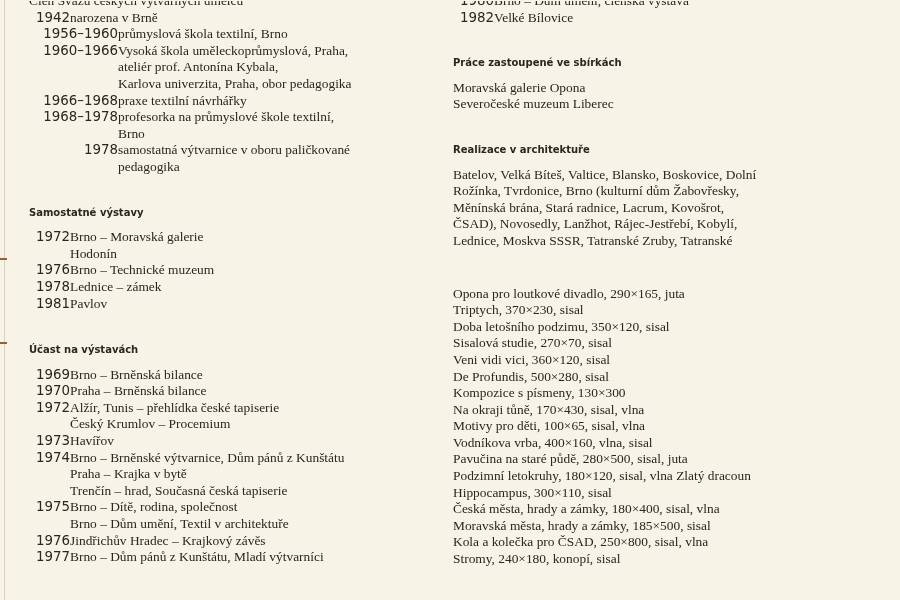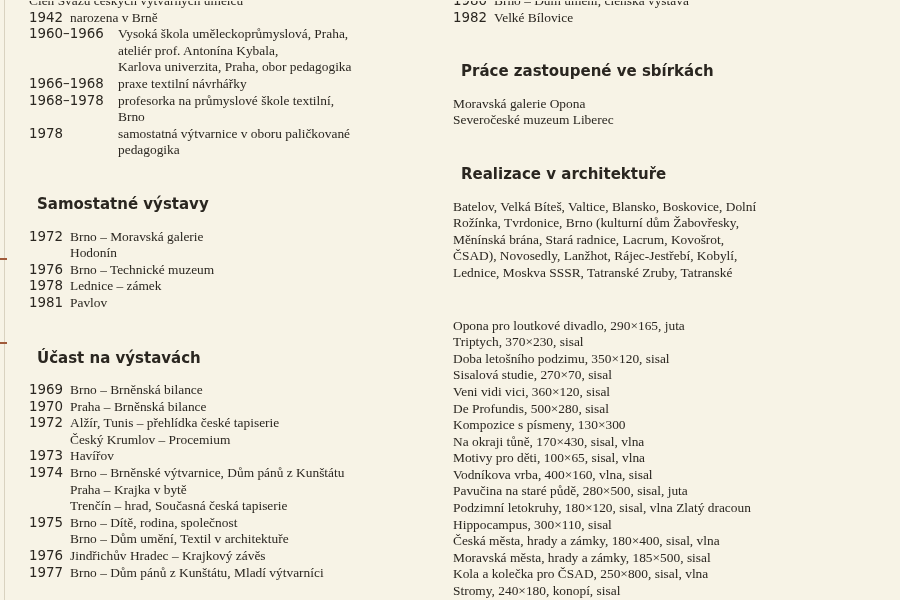--- a/index.html
+++ b/index.html
@@ -10,39 +10,43 @@
     font-family: "DejaVu Sans", sans-serif;
     font-size: 13.4px;
     line-height: 16.6px;
   }
   .edge { position: absolute; left: 4px; top: 0; width: 1px; height: 600px; background: #d9d2c0; }
   .mark { position: absolute; left: 0; width: 7px; height: 2px; background: #a05a3a; }
   .col { position: absolute; top: -7px; }
   .left { left: 29px; width: 420px; }
   .right { left: 453px; width: 440px; }
   .row { display: flex; white-space: nowrap; }
-  .yr { flex: 0 0 auto; }
+  .yr { flex: 0 0 auto; text-align: right; }
   .txt { white-space: nowrap; font-family: Liberation Serif, serif; }
-  .sec-title { font-weight: bold; font-size: 15px; margin: 8px; }
+  .sec-title { font-weight: bold; font-size: 10px; margin: 0; }
   .cut { color: #2a2620; clip-path: inset(8px 0 0 0); }
 </style>
 </head>
 <body>
 
 <div class="edge"></div>
 <div class="mark" style="top:258px"></div>
 <div class="mark" style="top:342px"></div>
 
 <div class="col left">
   <div class="txt cut">Člen Svazu českých výtvarných umělců</div>
 
   <div>
     <div class="row">
         <span class="yr" style="width:41px">1942</span>
         <span class="txt">narozena v Brně</span>
+      </div>
+    <div class="row">
+        <span class="yr" style="width:89px">1956–1960</span>
+        <span class="txt">průmyslová škola textilní, Brno</span>
       </div>
     <div class="row">
         <span class="yr" style="width:89px">1960–1966</span>
         <span class="txt">Vysoká škola uměleckoprůmyslová, Praha,</span>
       </div>
     <div class="row">
         <span class="yr" style="width:89px"></span>
         <span class="txt">ateliér prof. Antonína Kybala,</span>
       </div>
     <div class="row">

